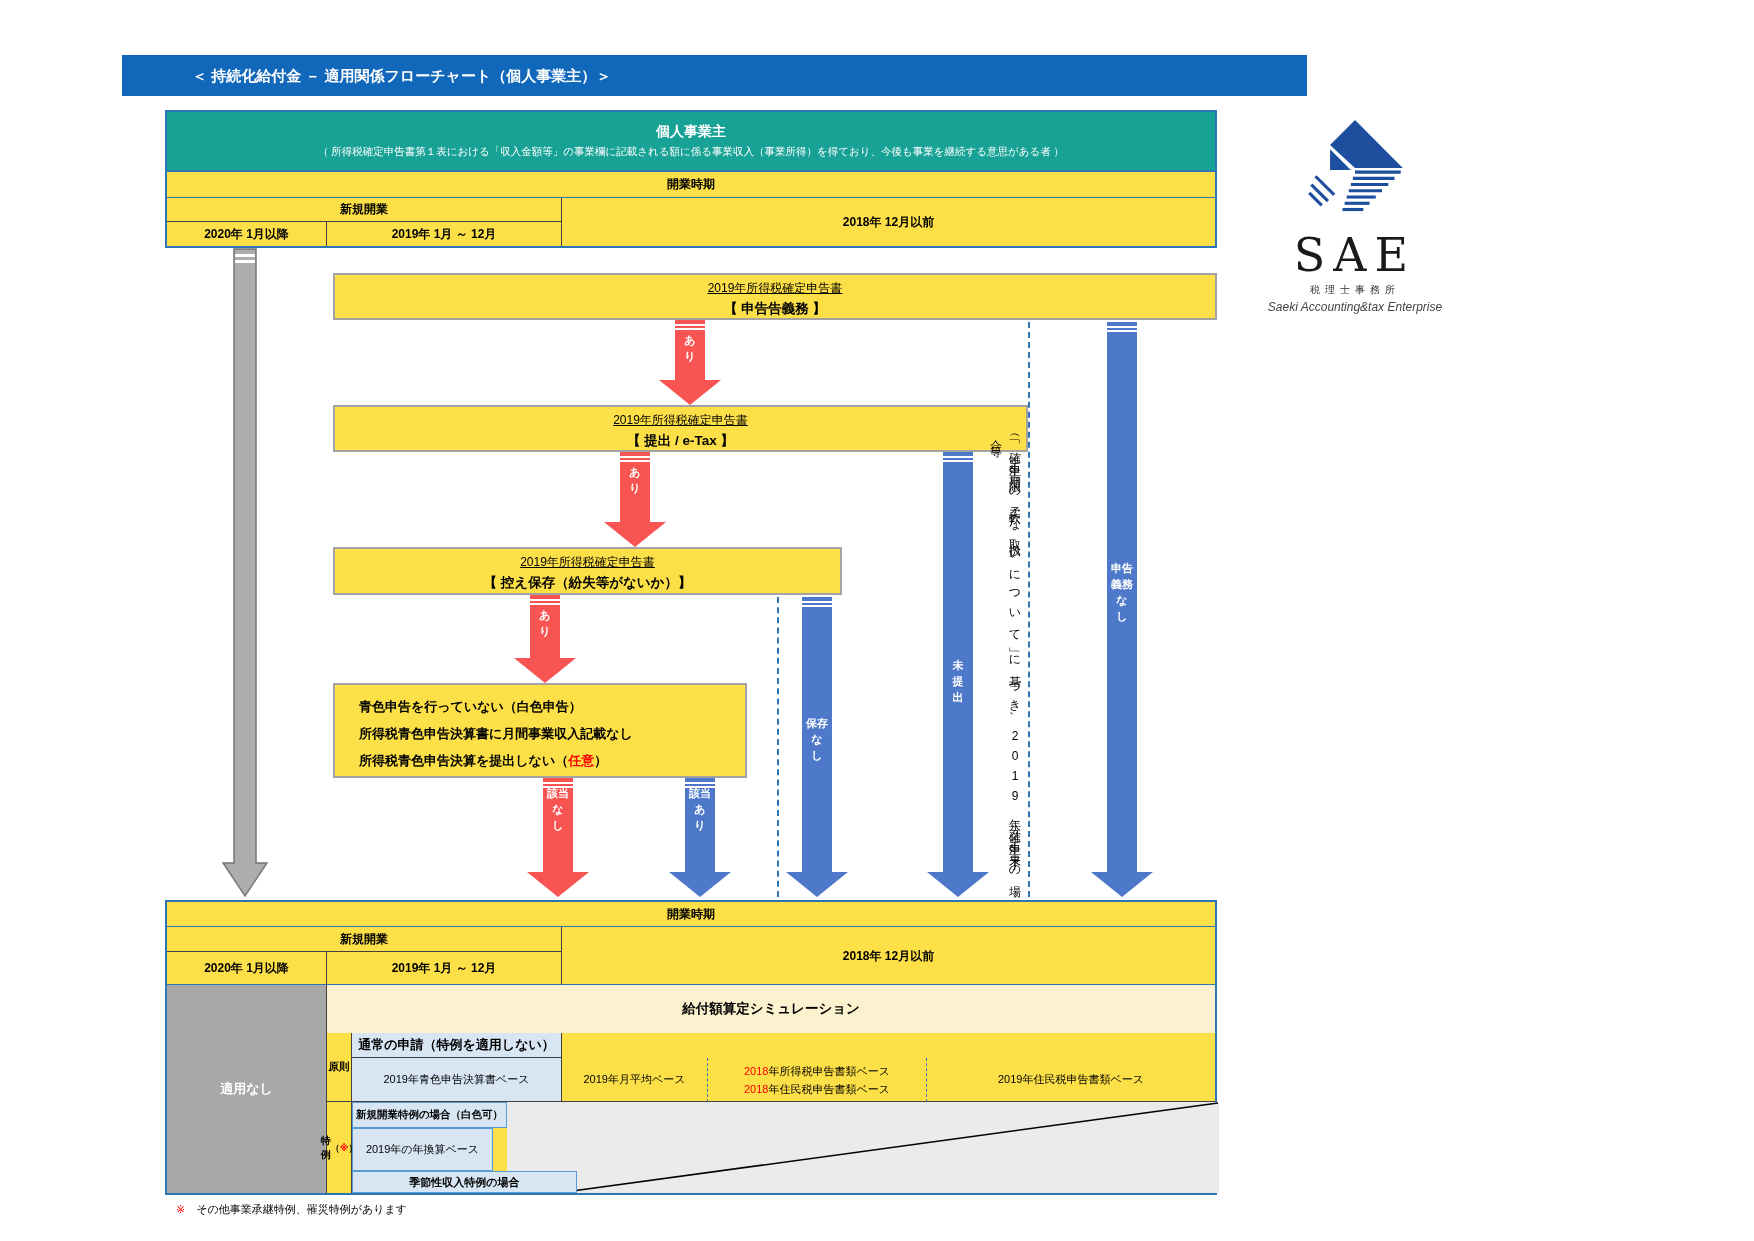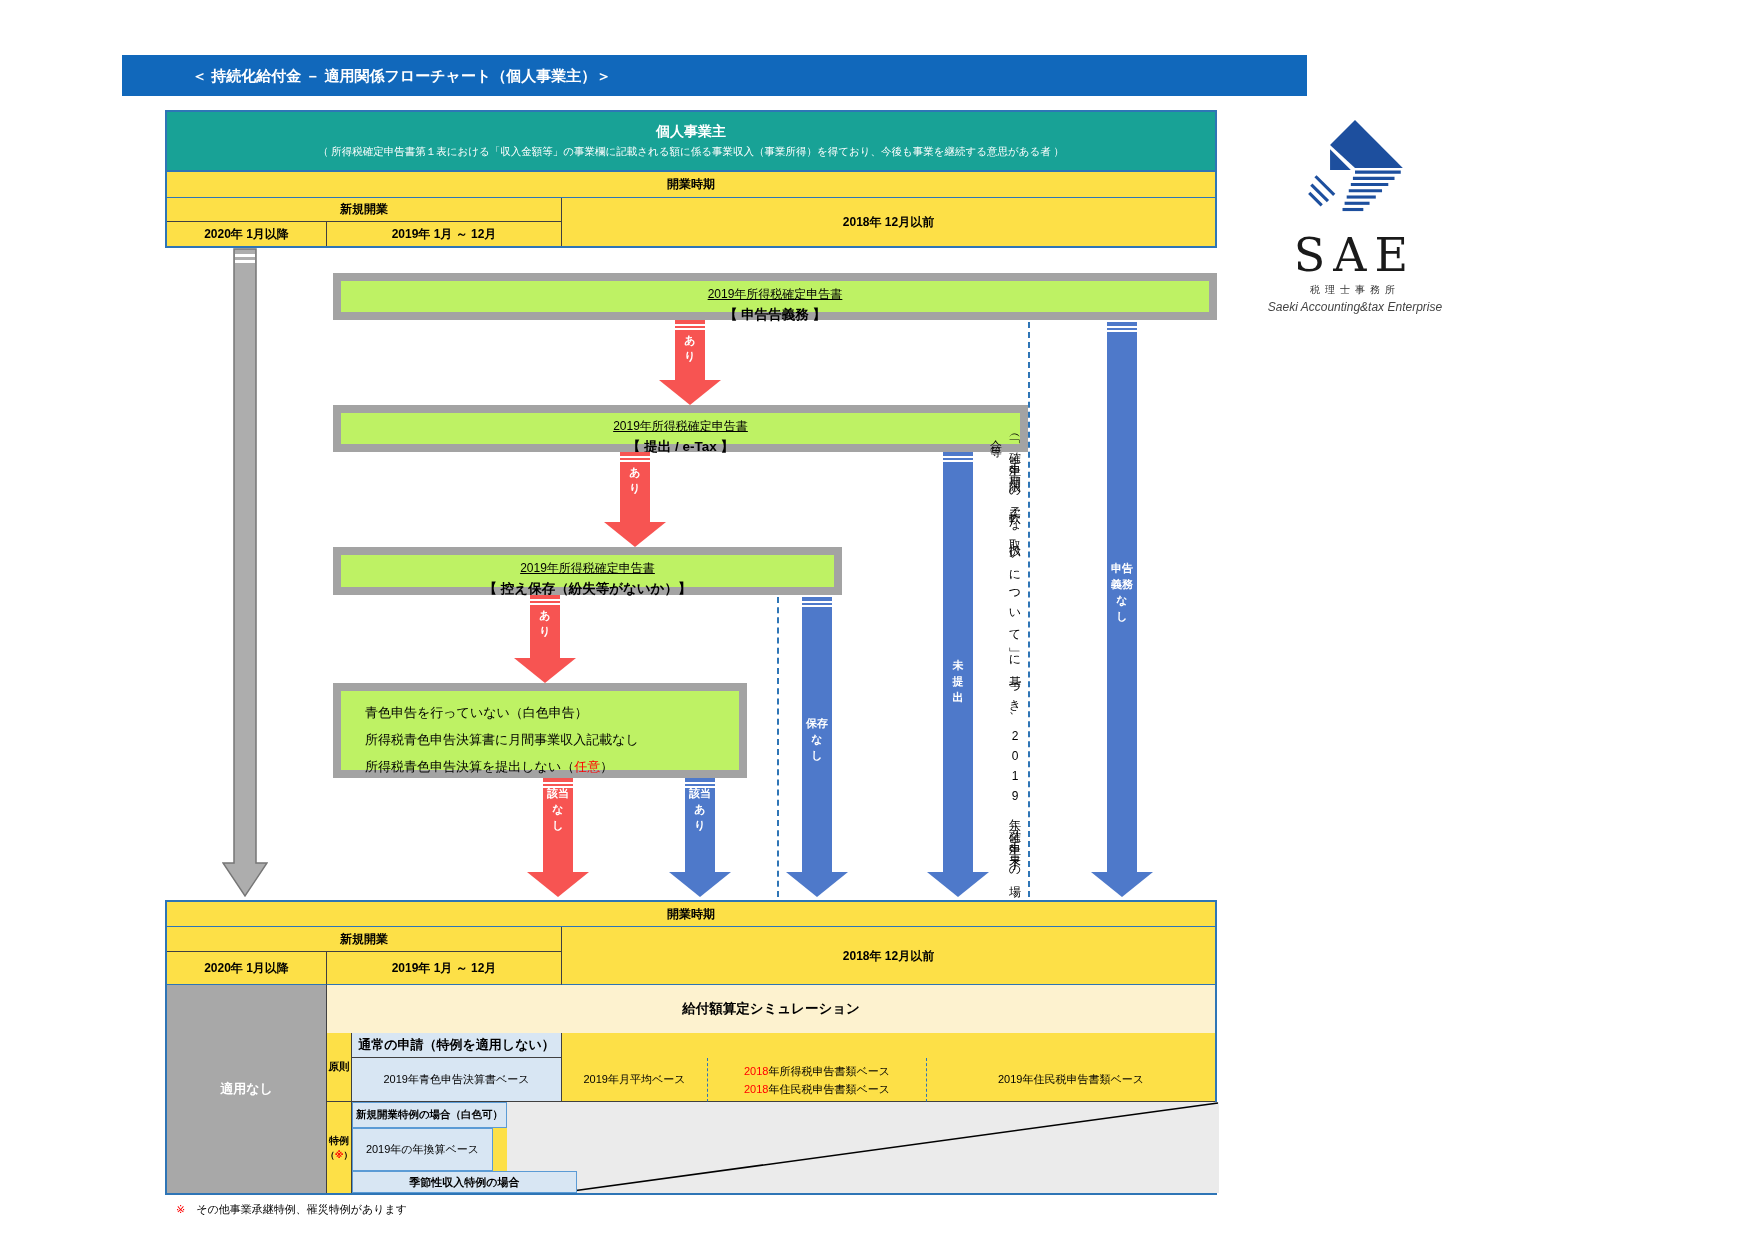--- a/index.html
+++ b/index.html
@@ -13,25 +13,25 @@
   .ptable{box-sizing:border-box;border:2px solid #2e75b6;background:#fde047;}
   .cell{position:absolute;box-sizing:border-box;display:flex;align-items:center;justify-content:center;
         font-size:12px;font-weight:bold;text-align:center;}
   .teal{background:#18a296;color:#fff;flex-direction:column;}
   .teal .t1{font-size:14px;font-weight:bold;}
   .teal .t2{font-size:10.5px;font-weight:normal;margin-top:4px;}
   .bblue-b{border-bottom:1.5px solid #2e75b6;}
   .bblk-r{border-right:1px solid #404040;}
   .bblk-b{border-bottom:1px solid #404040;}
   
-  .fbox{position:absolute;box-sizing:border-box;background:#bef264;border:8px solid #a3a3a3;
+  .fbox{position:absolute;box-sizing:border-box;background:#fde047;border:2px solid #a3a3a3;
         text-align:center;padding-top:5px;}
   .fbox .l1{font-size:12px;text-decoration:underline;}
   .fbox .l2{font-size:13.5px;font-weight:bold;margin-top:3px;}
-  .fbox4{text-align:left;padding:8px 0 4px 24px;font-size:13px;font-weight:normal;line-height:27px;}
+  .fbox4{text-align:left;padding:8px 0 4px 24px;font-size:13px;font-weight:bold;line-height:27px;}
   .redtx{color:#f00;}
   
   .varrow{position:absolute;}
   .varrow .shaft{position:absolute;left:50%;transform:translateX(-50%);top:0;bottom:24px;width:30px;}
   .varrow .head{position:absolute;bottom:0;left:50%;transform:translateX(-50%);width:0;height:0;
                 border-left:31px solid transparent;border-right:31px solid transparent;border-top:25px solid #000;}
   .red .shaft{background:linear-gradient(#f75452 0 4px,#fff 4px 6px,#f75452 6px 8px,#fff 8px 10px,#f75452 10px);}
   .red .head{border-top-color:#f75452;}
   .blue .shaft{background:linear-gradient(#4e79ca 0 4px,#fff 4px 6px,#4e79ca 6px 8px,#fff 8px 10px,#4e79ca 10px);}
   .blue .head{border-top-color:#4e79ca;}
@@ -203,21 +203,21 @@
     <div class="cell bblk-r bblk-b smallcell" style="left:160px;top:131px;width:25px;height:69px;font-weight:bold;font-size:10.5px;">原則</div>
     <div class="cell lblue bblk-r bblk-b" style="left:185px;top:131px;width:210px;height:25px;font-size:13px;">通常の申請（特例を適用しない）</div>
     <div class="cell lblue bblk-r bblk-b smallcell" style="left:185px;top:156px;width:210px;height:44px;">2019年青色申告決算書ベース</div>
     <div class="cell bblk-b smallcell" style="left:395px;top:156px;width:145px;height:44px;">2019年月平均ベース</div>
     <div class="cell bblk-b smallcell dashv-l dashv-r" style="left:540px;top:156px;width:220px;height:44px;flex-direction:column;line-height:18px;">
       <div><span class="redtx">2018</span><span>年所得税申告書類ベース</span></div>
       <div><span class="redtx">2018</span><span>年住民税申告書類ベース</span></div>
     </div>
     <div class="cell bblk-b smallcell" style="left:760px;top:156px;width:288px;height:44px;">2019年住民税申告書類ベース</div>
 
-    <div class="cell bblk-r smallcell" style="left:160px;top:200px;width:25px;height:91px;font-weight:bold;font-size:10px;flex-direction:column;line-height:14px;">
+    <div class="cell bblk-r smallcell" style="left:160px;top:200px;width:25px;height:91px;font-weight:bold;font-size:10px;line-height:14px;">
       <div>特例</div>
       <div style="font-size:9px;"><span>（</span><span class="redtx">※</span><span>）</span></div>
     </div>
     <div class="cell lblue" style="left:185px;top:200px;width:155px;height:26px;font-size:10.5px;border:1px solid #5b9bd5;">新規開業特例の場合（白色可）</div>
     <div class="cell lblue smallcell" style="left:185px;top:226px;width:141px;height:43px;border:1px solid #5b9bd5;">2019年の年換算ベース</div>
     <div class="cell lblue" style="left:185px;top:269px;width:225px;height:22px;font-size:11px;border:1px solid #5b9bd5;">季節性収入特例の場合</div>
   </div>
 
   <div class="abs foot" style="left:176px;top:1202px;"><span class="redtx">※</span><span>　その他事業承継特例、罹災特例があります</span></div>
 

